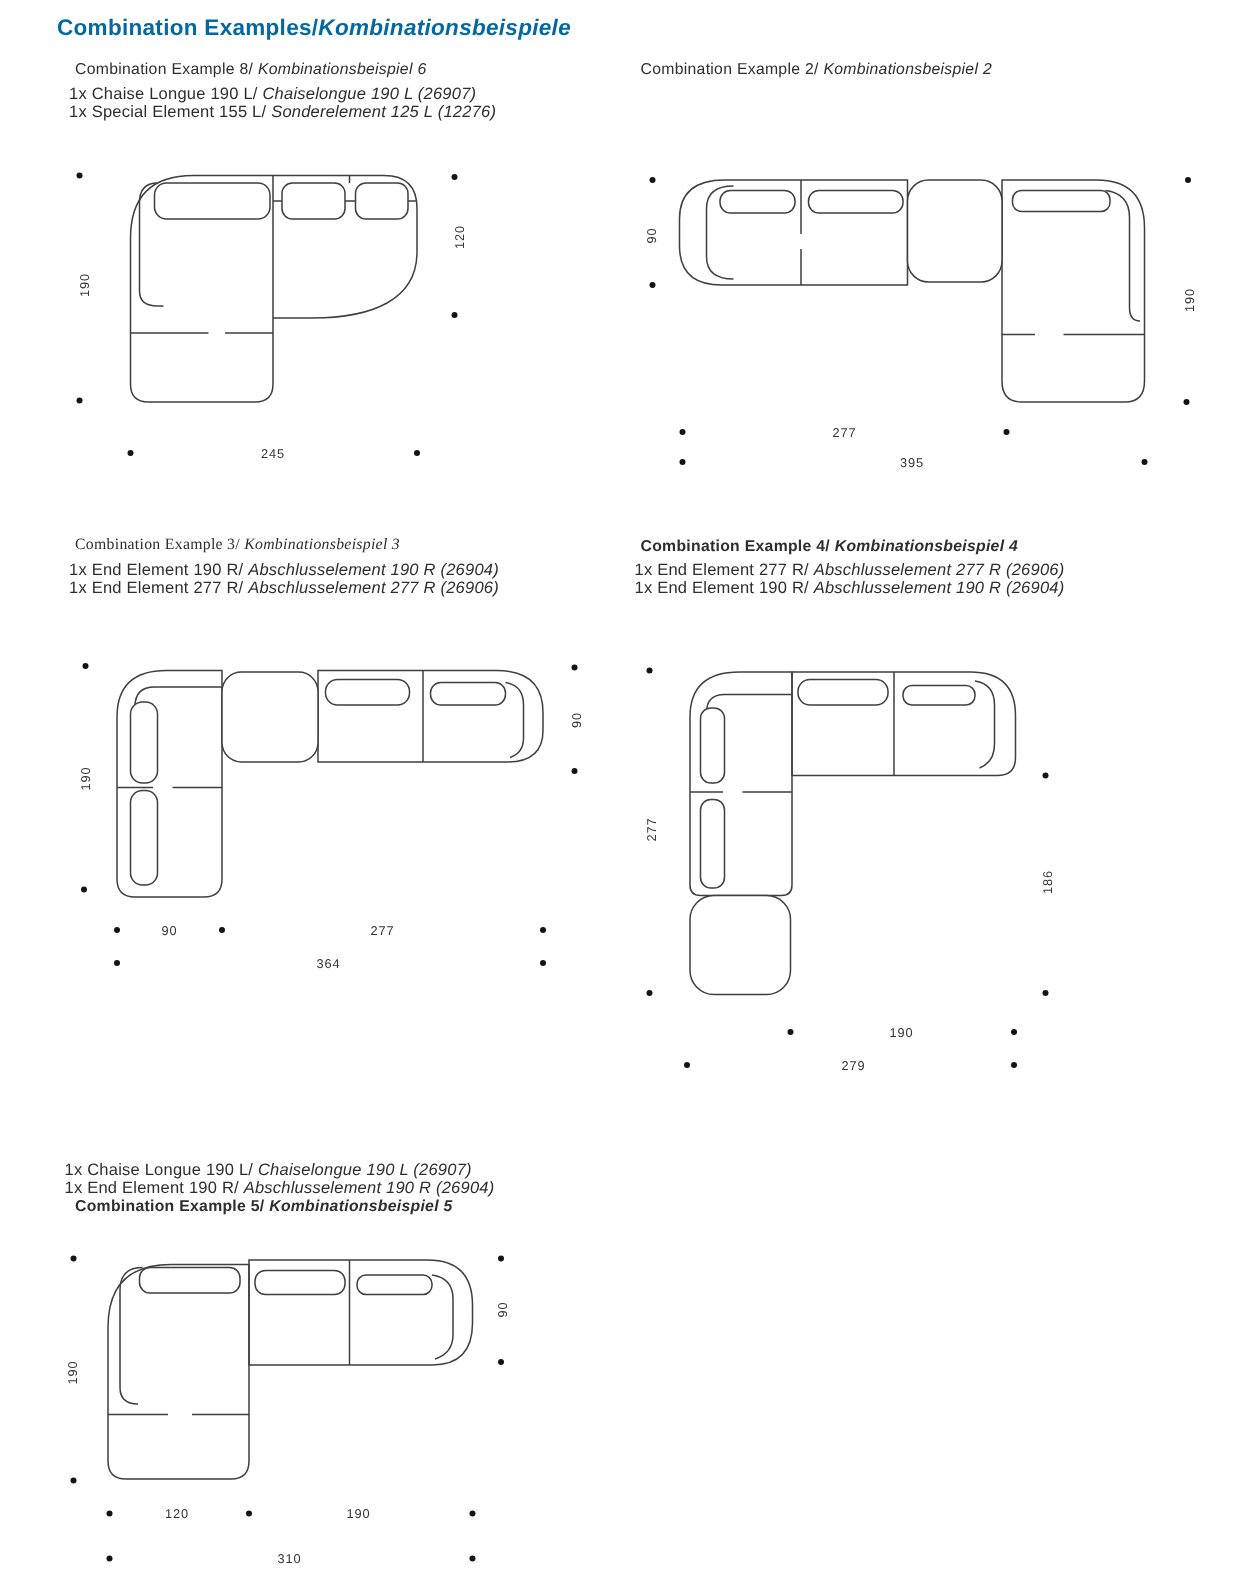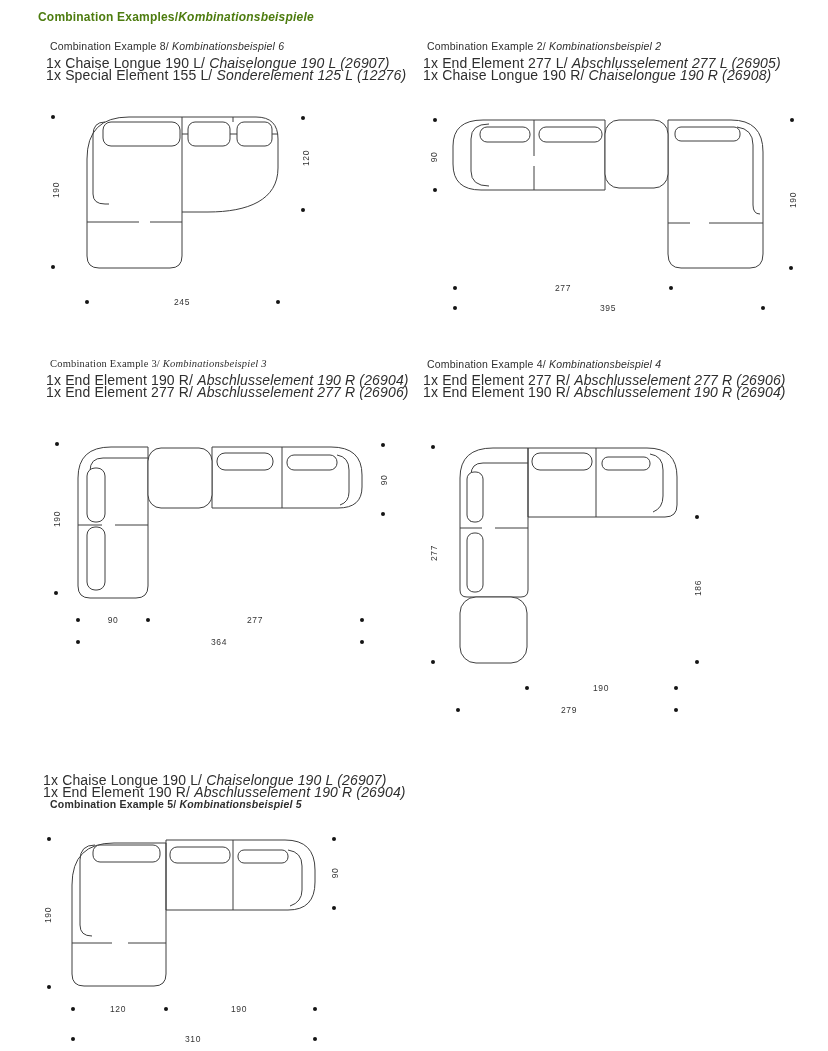--- a/index.html
+++ b/index.html
@@ -1,21 +1,21 @@
 <!DOCTYPE html>
 <html><head>
 <meta charset="utf-8">
 <style>
   html,body{margin:0;padding:0;background:#fff;}
   .page{position:relative;width:828px;height:1051px;background:#ffffff;overflow:hidden;
         font-family:"Liberation Sans",sans-serif;color:#2e2e2e;}
   .abs{position:absolute;}
-  .title{font-size:12px;font-weight:bold;color:#4d7c0f;letter-spacing:.2px;white-space:nowrap;}
+  .title{font-size:15px;font-weight:bold;color:#0369a1;letter-spacing:.2px;white-space:nowrap;}
   .heading{font-size:10.5px;letter-spacing:.2px;white-space:nowrap;color:#2e2e2e;}
-  .items{font-size:14px;line-height:11.8px;letter-spacing:.15px;white-space:nowrap;color:#2e2e2e;}
+  .items{font-size:11px;line-height:11.8px;letter-spacing:.15px;white-space:nowrap;color:#2e2e2e;}
   .it{font-style:italic;}
   svg{position:absolute;overflow:visible;}
   svg path, svg rect, svg line{fill:none;stroke:#3f3f3f;stroke-width:1;}
   svg rect.cush{fill:#ffffff;}
   svg circle.mk{fill:#141414;stroke:none;}
   svg text{font-family:"Liberation Sans",sans-serif;font-size:8.5px;fill:#343434;
            letter-spacing:.6px;text-anchor:middle;}
 </style>
 </head>
 <body>
@@ -30,34 +30,30 @@
     <span>Combination Example 8/ </span><span class="it">Kombinationsbeispiel 6</span>
   </div>
   <div class="abs items" style="left:46px;top:58px;">
     <div><span>1x Chaise Longue 190 L/ </span><span class="it">Chaiselongue 190 L (26907)</span></div>
     <div><span>1x Special Element 155 L/ </span><span class="it">Sonderelement 125 L (12276)</span></div>
   </div>
 
   <div class="abs heading" style="left:427px;top:40px;">
     <span>Combination Example 2/ </span><span class="it">Kombinationsbeispiel 2</span>
   </div>
-  <div class="abs items" style="left:423px;top:58px;">
-    <div><span>1x End Element 277 L/ </span><span class="it">Abschlusselement 277 L (26905)</span></div>
-    <div><span>1x Chaise Longue 190 R/ </span><span class="it">Chaiselongue 190 R (26908)</span></div>
-  </div>
 
   <div class="abs heading" style="left:50px;top:358px;font-family:Liberation Serif, serif;">
     <span>Combination Example 3/ </span><span class="it">Kombinationsbeispiel 3</span>
   </div>
   <div class="abs items" style="left:46px;top:375px;">
     <div><span>1x End Element 190 R/ </span><span class="it">Abschlusselement 190 R (26904)</span></div>
     <div><span>1x End Element 277 R/ </span><span class="it">Abschlusselement 277 R (26906)</span></div>
   </div>
 
-  <div class="abs heading" style="left:427px;top:358px;">
+  <div class="abs heading" style="left:427px;top:358px;font-weight:bold;">
     <span>Combination Example 4/ </span><span class="it">Kombinationsbeispiel 4</span>
   </div>
   <div class="abs items" style="left:423px;top:375px;">
     <div><span>1x End Element 277 R/ </span><span class="it">Abschlusselement 277 R (26906)</span></div>
     <div><span>1x End Element 190 R/ </span><span class="it">Abschlusselement 190 R (26904)</span></div>
   </div>
 
   <div class="abs heading" style="left:50px;top:798px;font-weight:bold;">
     <span>Combination Example 5/ </span><span class="it">Kombinationsbeispiel 5</span>
   </div>

